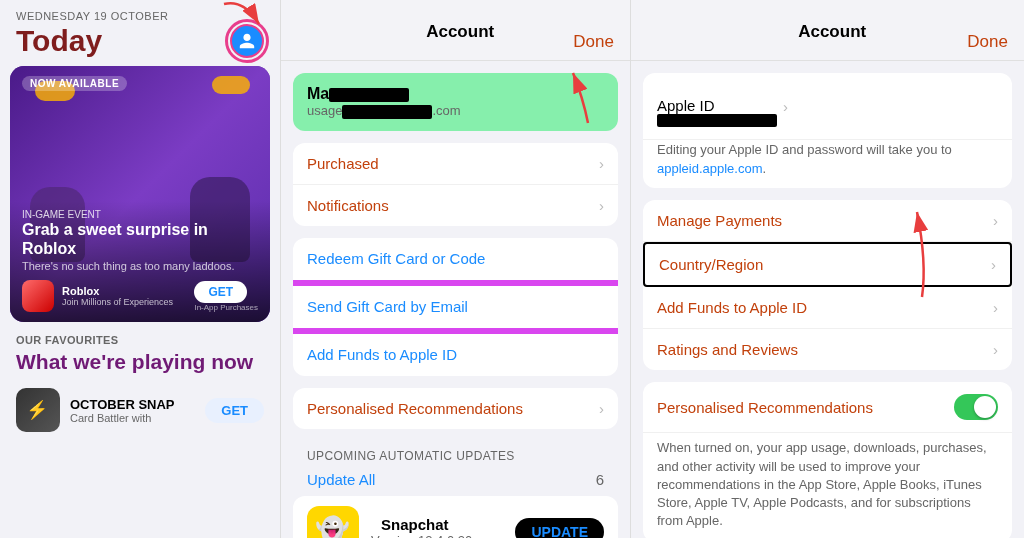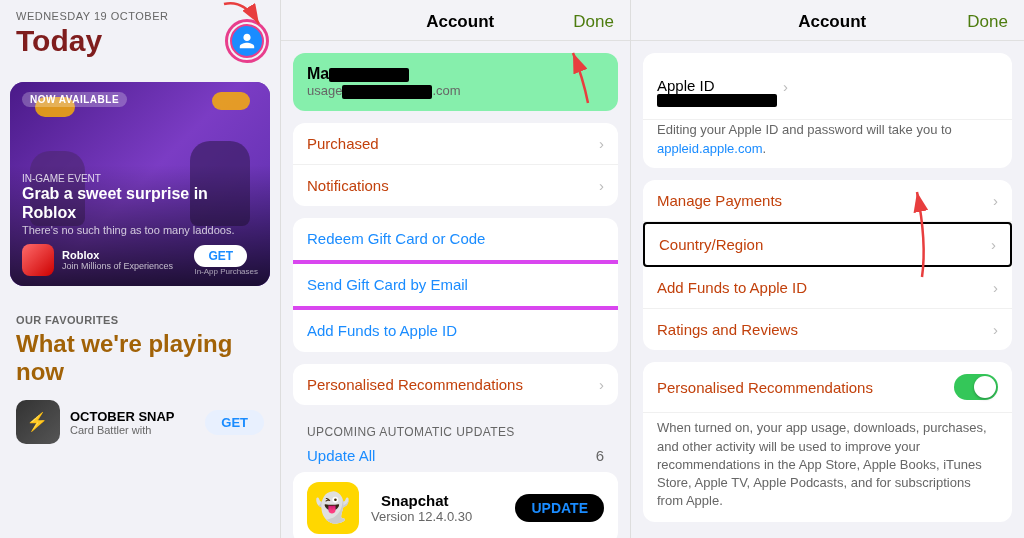--- a/index.html
+++ b/index.html
@@ -59,24 +59,24 @@
       outline-offset: 2px;
     }
     .avatar-circle svg {
       width: 18px;
       height: 18px;
       fill: #fff;
     }
 
     .now-available-card {
       background: #5c2d9e;
-      margin: 16px 10px;
+      margin: 0 10px;
       border-radius: 14px;
       overflow: hidden;
-      height: 204px;
+      height: 256px;
       position: relative;
       display: flex;
       flex-direction: column;
       justify-content: flex-end;
     }
     .now-available-badge {
       position: absolute;
       top: 10px;
       left: 12px;
       background: rgba(255,255,255,0.25);
@@ -152,23 +152,23 @@
     .our-favs {
       padding: 12px 16px 4px;
       font-size: 11px;
       color: #666;
       font-weight: 600;
       text-transform: uppercase;
       letter-spacing: 0.4px;
     }
     .favs-title {
       padding: 0 16px 8px;
-      font-size: 24px;
+      font-size: 21px;
       font-weight: 700;
-      color: #a16207;
+      color: #701a75;
     }
     .favs-item {
       display: flex;
       align-items: center;
       padding: 6px 16px;
       gap: 10px;
     }
     .favs-icon {
       width: 44px;
       height: 44px;
@@ -210,26 +210,27 @@
       align-items: center;
       justify-content: space-between;
       border-bottom: 1px solid #e0e0e0;
     }
     .panel-header .title {
       font-size: 17px;
       font-weight: 600;
       color: #000;
     }
     .panel-header .done-btn {
-      color: #4d7c0f;
+      color: #c2410c;
       font-size: 17px;
       font-weight: 400;
       background: none;
       border: none;
       cursor: pointer;
+      margin-top: 20px;
     }
 
     .panel-content {
       flex: 1;
       overflow-y: auto;
       padding: 12px;
     }
     .panel-content::-webkit-scrollbar { display: none; }
 
     .card-section {
@@ -280,21 +281,21 @@
       border-radius: 2px;
     }
 
     .links-card {
       background: #fff;
       border-radius: 12px;
       margin-bottom: 12px;
     }
     .link-row {
       padding: 12px 14px;
-      border-bottom: 4px solid #d946ef;
+      border-bottom: 6px solid #d946ef;
     }
     .link-row:last-child { border-bottom: none; }
     .link-row a {
       color: #1a8cff;
       font-size: 15px;
       text-decoration: none;
     }
 
     .section-label {
       font-size: 12px;

